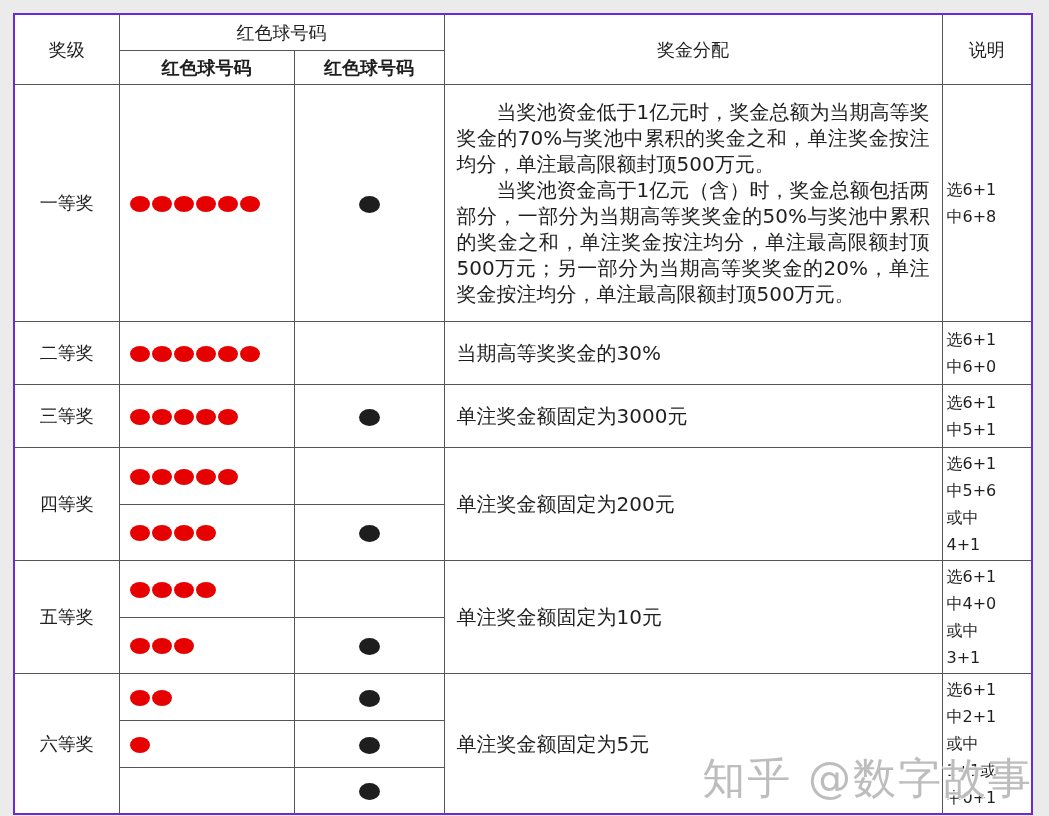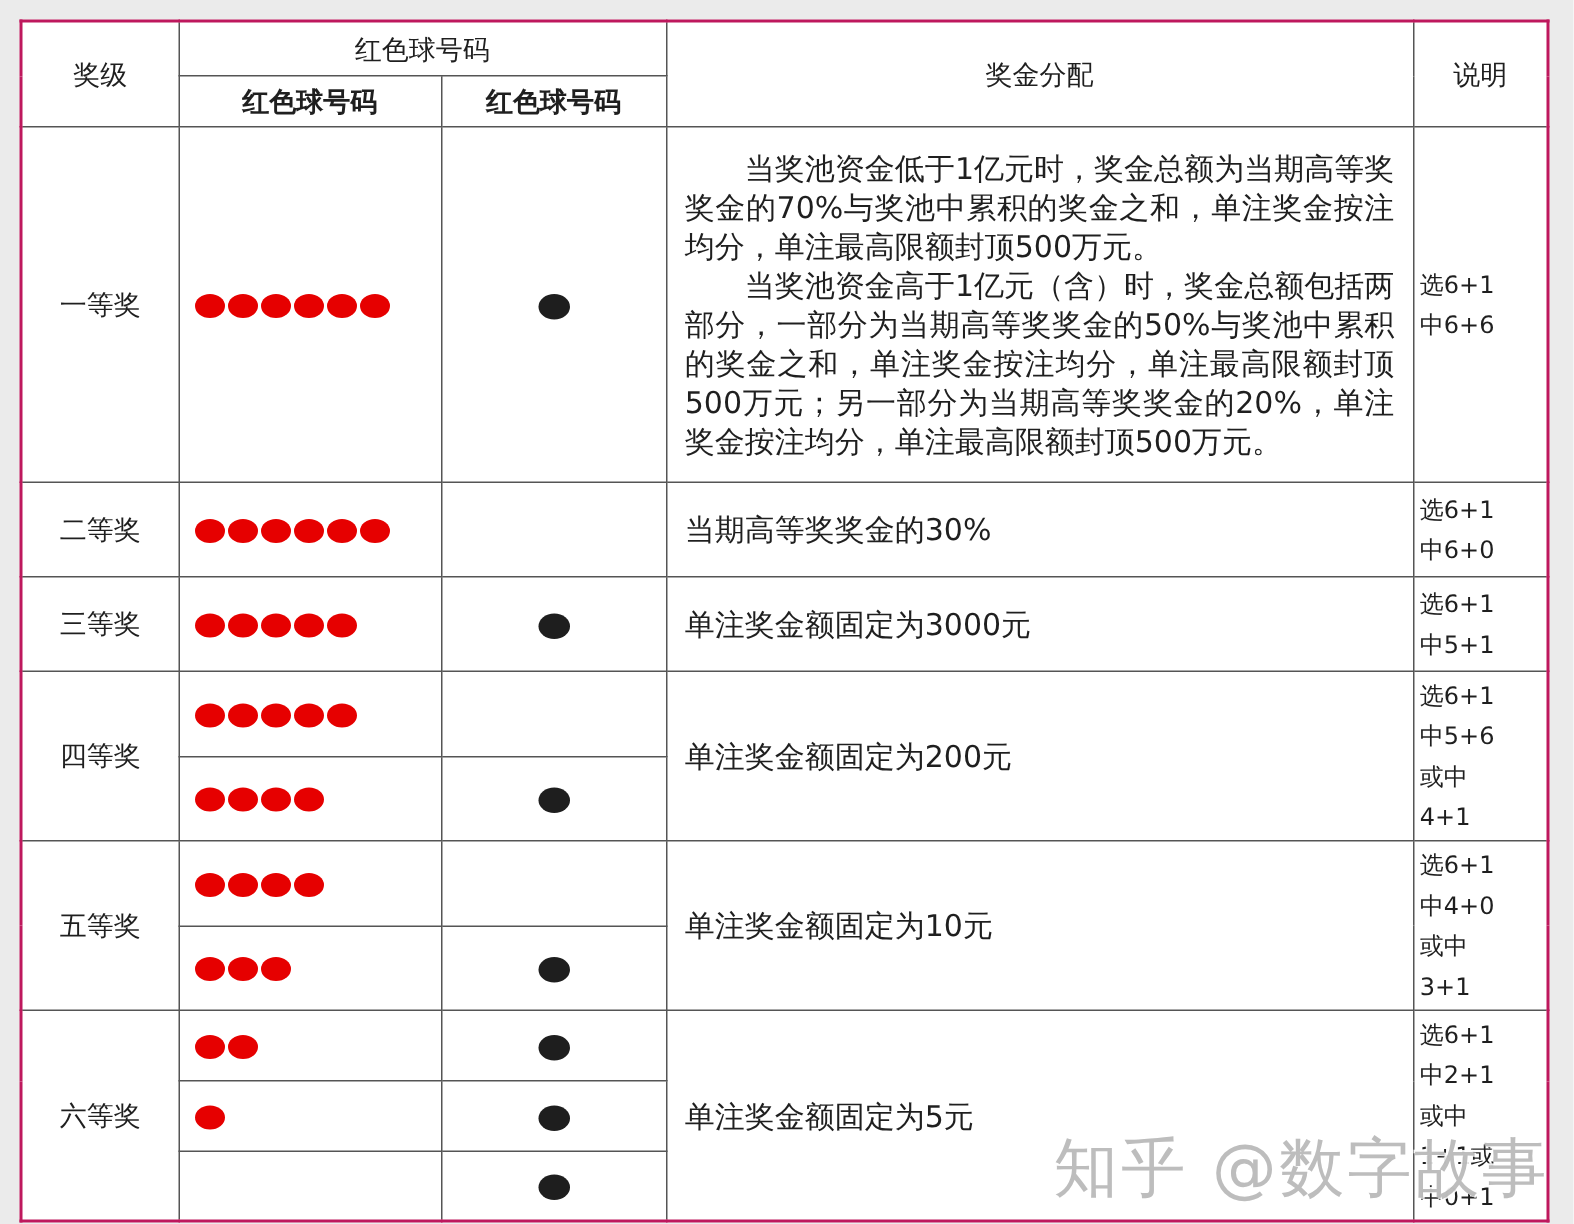--- a/index.html
+++ b/index.html
@@ -10,21 +10,21 @@
     font-family:"DejaVu Sans","Liberation Sans",sans-serif;
     color:#1f1f1f;
     overflow:hidden;
   }
   .table-wrap { position:absolute; left:13px; top:13px; }
   table.prize-table {
     border-collapse:collapse;
     table-layout:fixed;
     width:1018px;
     background:#ffffff;
-    border:2px solid #be185d;
+    border:2px solid #6d28d9;
   }
   .prize-table th, .prize-table td {
     border:1px solid #555555;
     padding:0;
   }
   .prize-table th {
     font-weight:normal;
     font-size:18px;
     text-align:center;
     background:#ffffff;
@@ -114,21 +114,21 @@
         <tr>
           <td class="level-cell" rowspan="1">一等奖</td>
           <td class="red-cell" style="height: 236px;"><span class="ball red"></span><span class="ball red"></span><span class="ball red"></span><span class="ball red"></span><span class="ball red"></span><span class="ball red"></span></td>
           <td class="blue-cell"><span class="ball blue"></span></td>
           <td class="prize-cell" rowspan="1">
             <p class="para">当奖池资金低于1亿元时，奖金总额为当期高等奖奖金的70%与奖池中累积的奖金之和，单注奖金按注均分，单注最高限额封顶500万元。</p>
             <p class="para">当奖池资金高于1亿元（含）时，奖金总额包括两部分，一部分为当期高等奖奖金的50%与奖池中累积的奖金之和，单注奖金按注均分，单注最高限额封顶500万元；另一部分为当期高等奖奖金的20%，单注奖金按注均分，单注最高限额封顶500万元。</p>
           </td>
           <td class="note-cell" rowspan="1">
             <div>选6+1</div>
-            <div>中6+6</div>
+            <div>中6+8</div>
           </td>
         </tr>
         <tr>
           <td class="level-cell" rowspan="1">二等奖</td>
           <td class="red-cell" style="height: 62px;"><span class="ball red"></span><span class="ball red"></span><span class="ball red"></span><span class="ball red"></span><span class="ball red"></span><span class="ball red"></span></td>
           <td class="blue-cell"></td>
           <td class="prize-cell" rowspan="1">当期高等奖奖金的30%</td>
           <td class="note-cell" rowspan="1">
             <div>选6+1</div>
             <div>中6+0</div>

